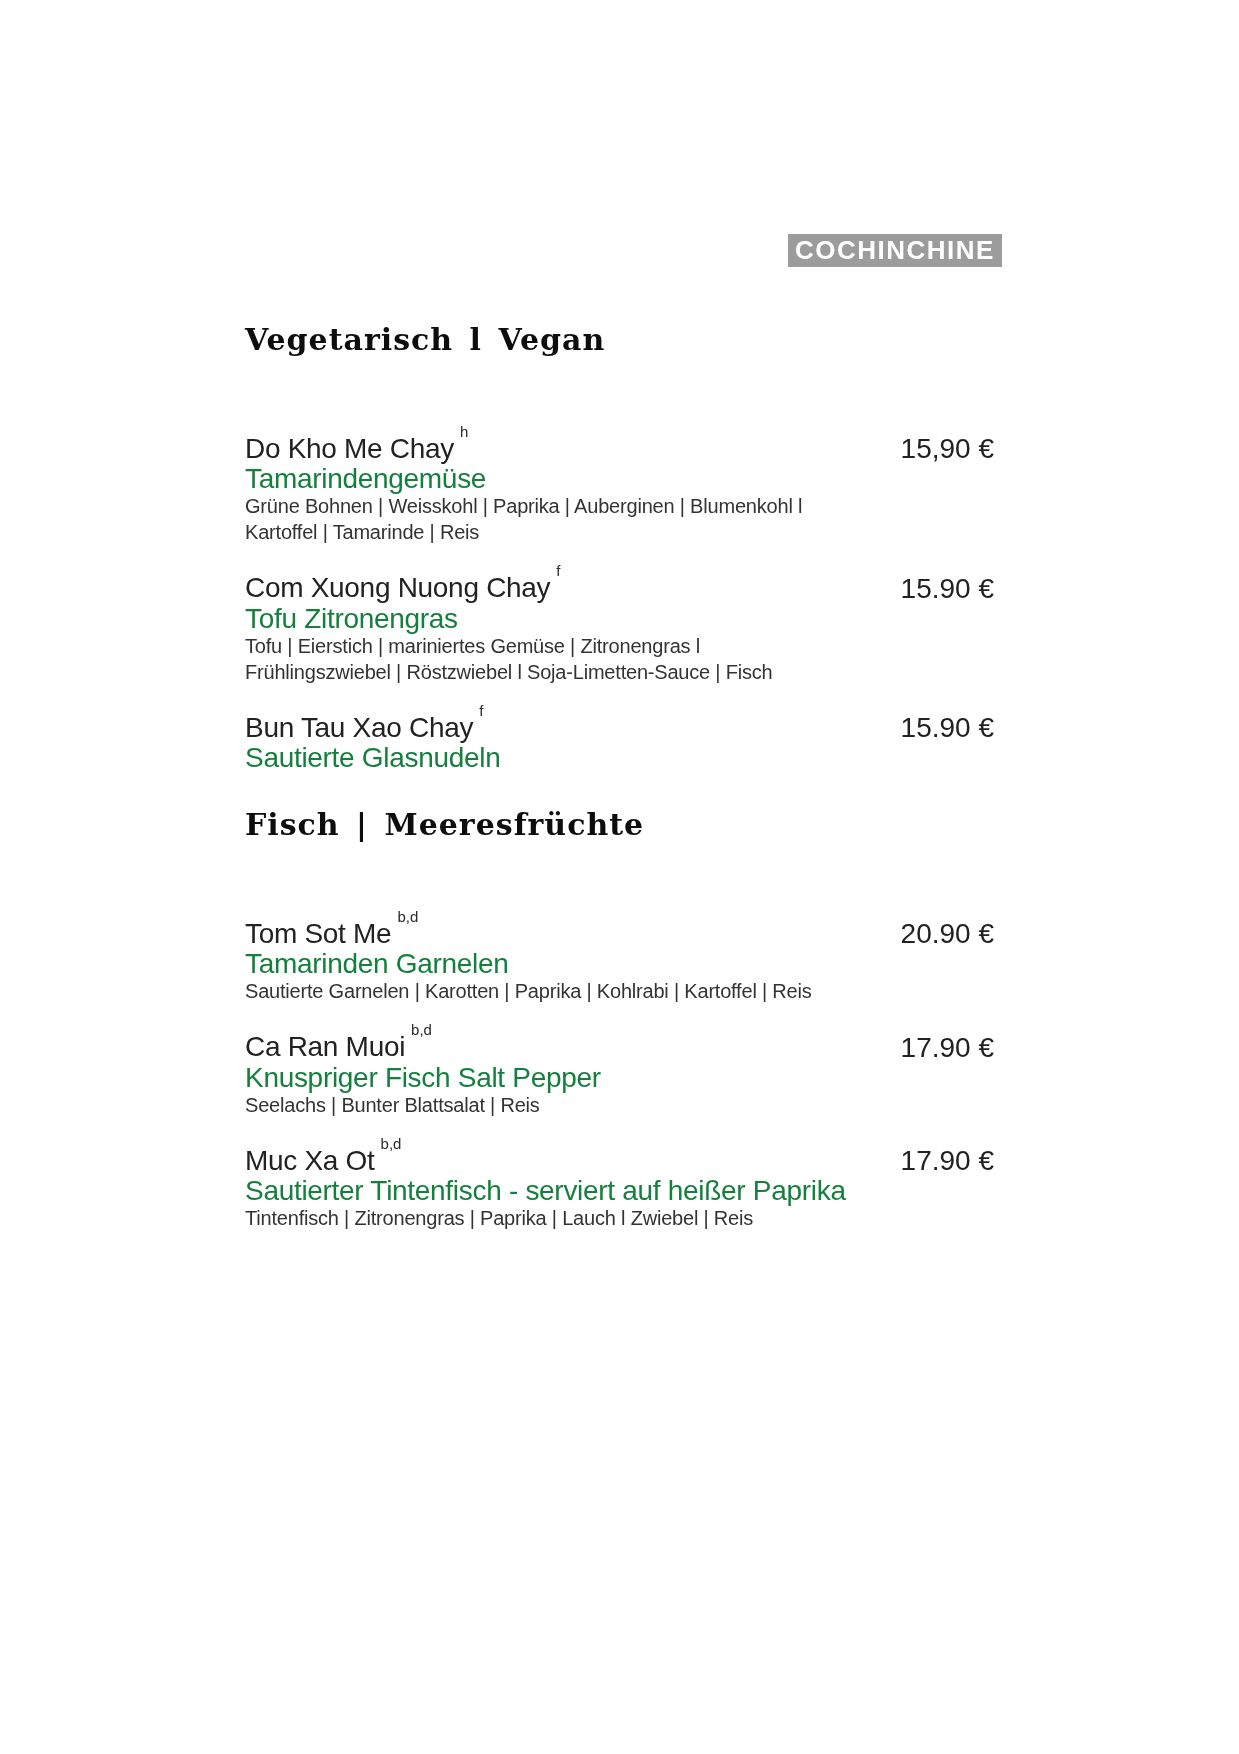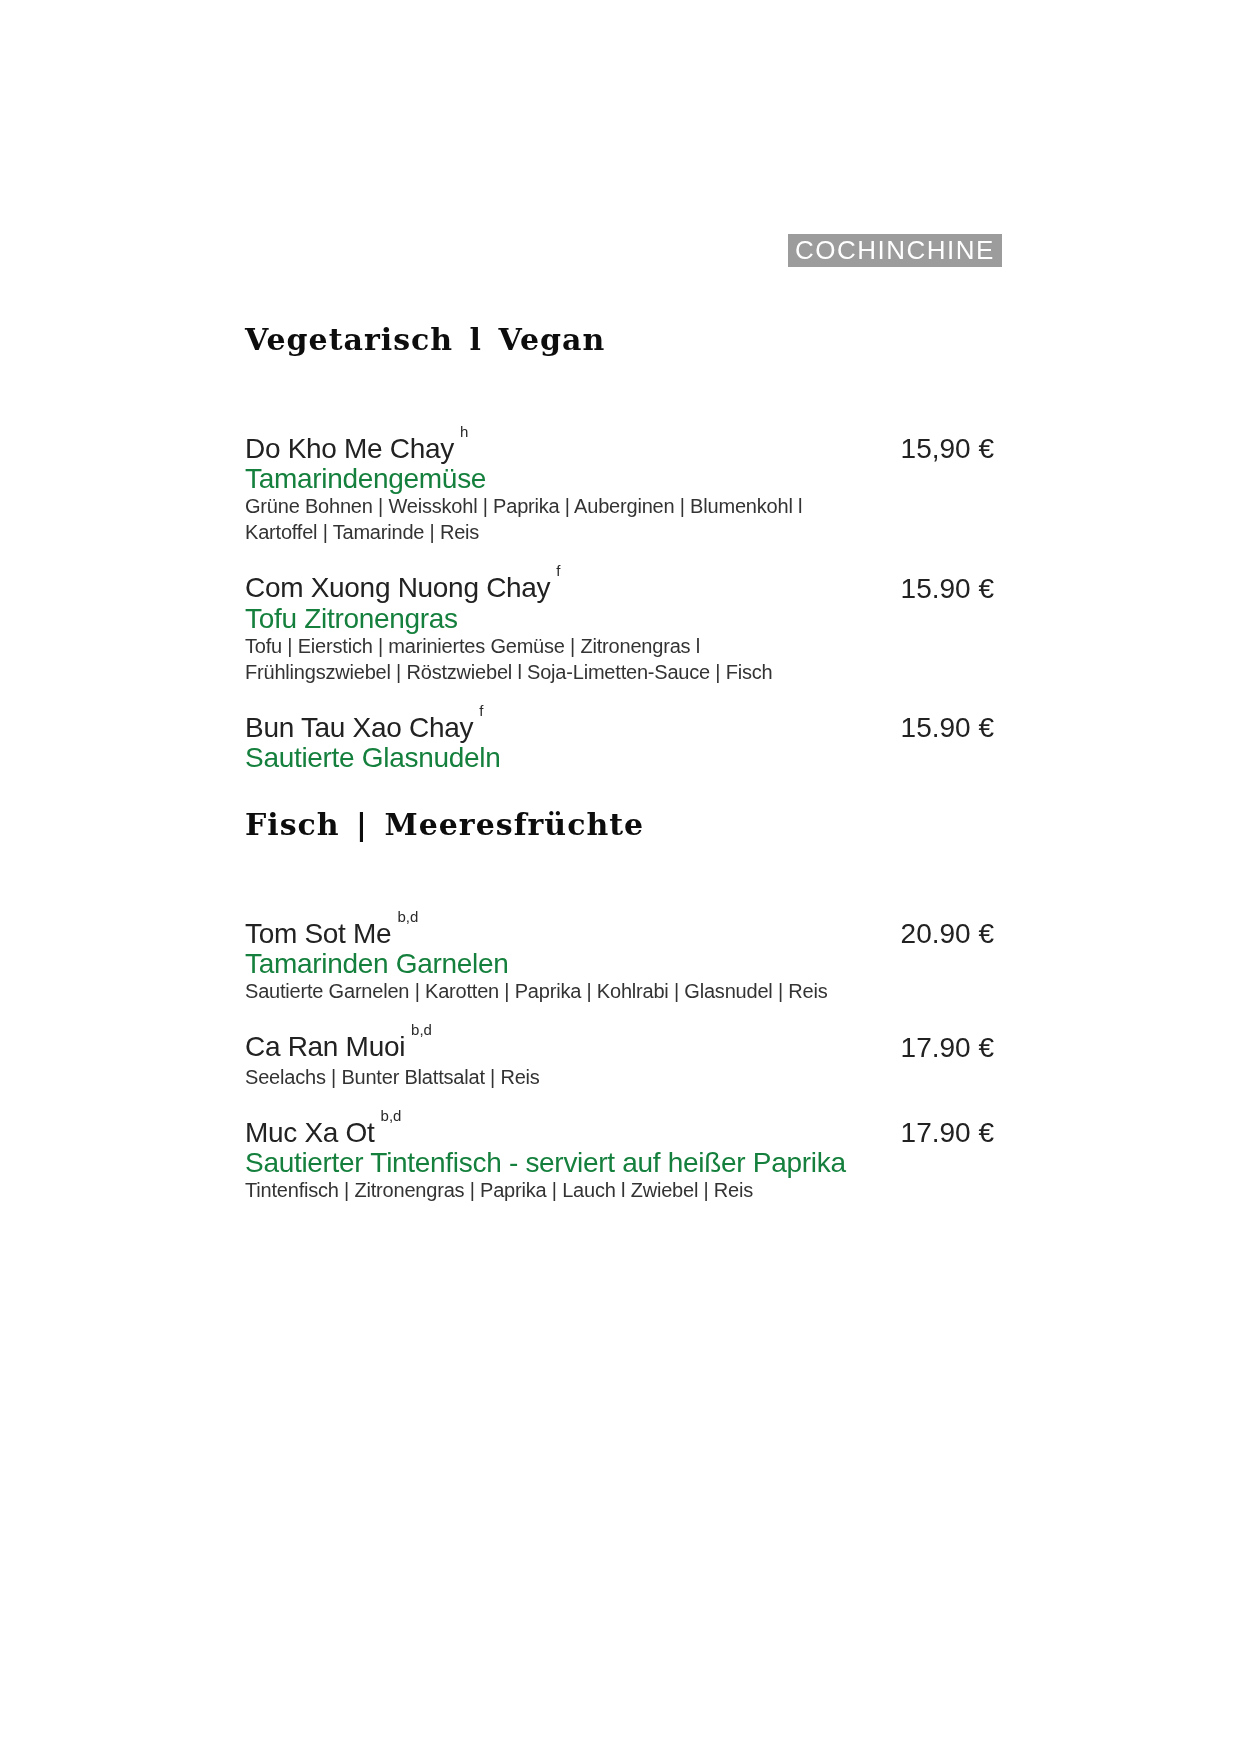--- a/index.html
+++ b/index.html
@@ -16,21 +16,21 @@
     position: absolute;
     left: 788px;
     top: 234px;
     width: 214px;
     height: 33px;
     display: flex;
     align-items: center;
     justify-content: center;
     font-size: 26px;
     letter-spacing: 1.5px;
-    font-weight: 400;
+    font-weight: 700;
     background: #9c9c9c;
     color: #ffffff;
   }
   .content {
     position: absolute;
     left: 245px;
     top: 322px;
     width: 757px;
   }
   .section-title {
@@ -133,30 +133,31 @@
       <h2 class="section-title">Fisch | Meeresfrüchte</h2>
 
       <div class="item">
         <div class="item-header">
           <span class="item-name">
             <span>Tom Sot Me</span><sup class="marks">b,d</sup>
           </span>
           <span class="item-price">20.90 €</span>
         </div>
         <div class="item-subtitle">Tamarinden Garnelen</div>
-        <div class="ingredient-line">Sautierte Garnelen | Karotten | Paprika | Kohlrabi | Glasnudel | Reis</div>
+        <div class="ingredient-line">Sautierte Garnelen | Karotten | Paprika | Kohlrabi | Kartoffel | Reis</div>
       </div>
 
       <div class="item">
         <div class="item-header">
           <span class="item-name">
             <span>Ca Ran Muoi</span><sup class="marks">b,d</sup>
           </span>
           <span class="item-price">17.90 €</span>
         </div>
+        <div class="item-subtitle">Knuspriger Fisch Salt Pepper</div>
         <div class="ingredient-line">Seelachs | Bunter Blattsalat | Reis</div>
       </div>
 
       <div class="item">
         <div class="item-header">
           <span class="item-name">
             <span>Muc Xa Ot</span><sup class="marks">b,d</sup>
           </span>
           <span class="item-price">17.90 €</span>
         </div>

